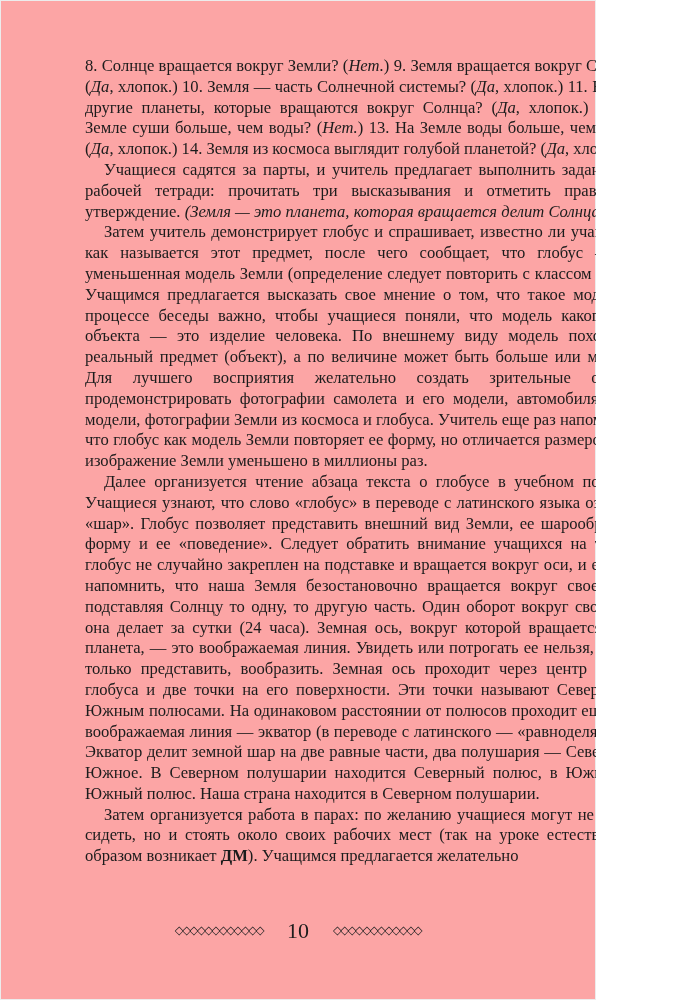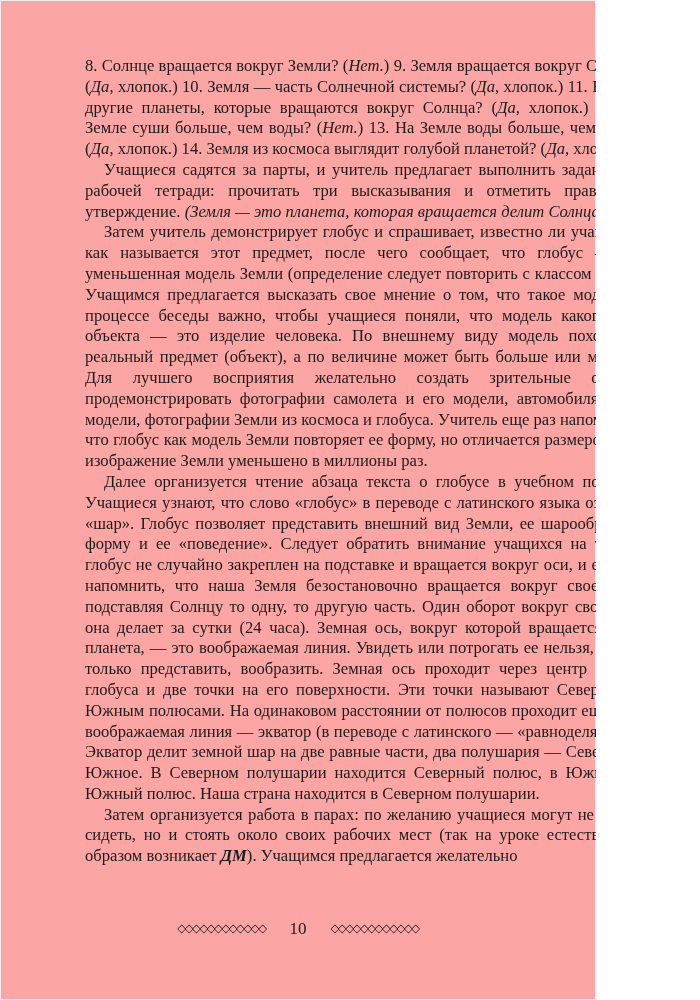--- a/index.html
+++ b/index.html
@@ -31,21 +31,20 @@
     padding: 0;
     text-indent: 19px;
   }
   .text-block p.no-indent {
     text-indent: 0;
   }
   .italic {
     font-style: italic;
   }
   .bold-italic {
-    font-style: italic;
     font-weight: bold;
   }
   .footer {
     position: absolute;
     left: 0;
     top: 920px;
     width: 100%;
     display: flex;
     justify-content: center;
     align-items: center;
@@ -54,21 +53,21 @@
   .ornament {
     font-family: "DejaVu Sans", sans-serif;
     font-size: 11.5px;
     letter-spacing: -1.5px;
     color: #222222;
     line-height: 1;
     white-space: nowrap;
   }
   .page-number {
     font-family: "Liberation Serif", "DejaVu Serif", serif;
-    font-size: 17px;
+    font-size: 22px;
     color: #1c1c1c;
     line-height: 1;
   }
 </style>
 </head>
 <body>
 
 <div class="page">
 
   <div class="text-block">

